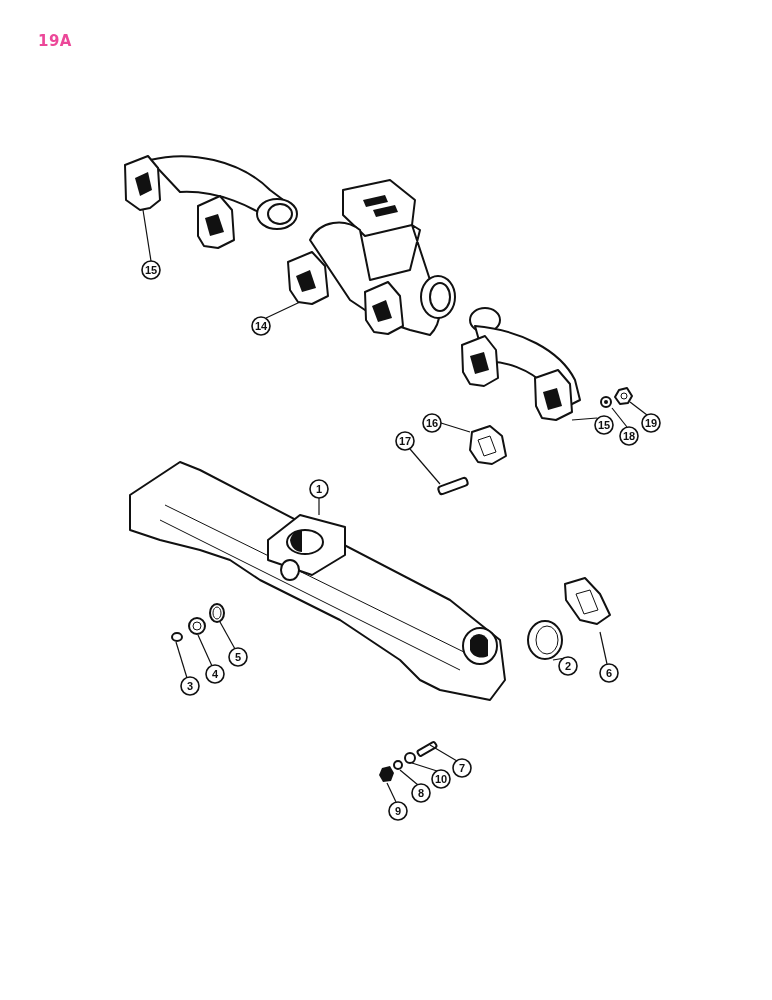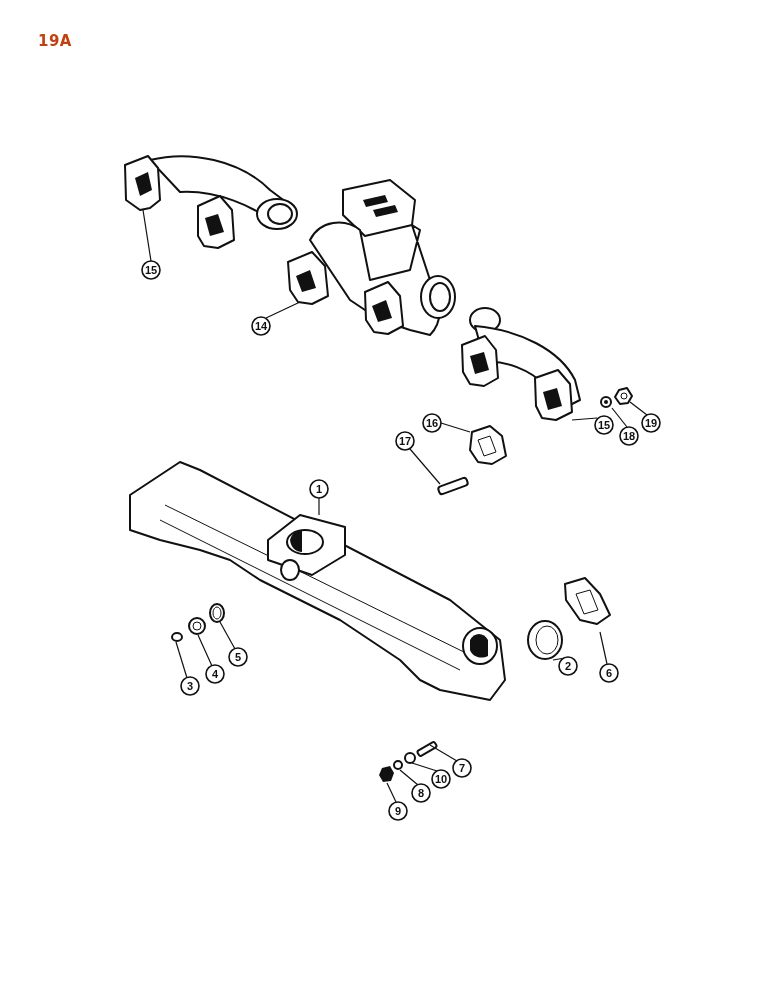--- a/index.html
+++ b/index.html
@@ -1,19 +1,19 @@
 <!DOCTYPE html>
 <html><head>
   <meta charset="utf-8">
   <style>
     html, body { margin: 0; padding: 0; background: #ffffff; }
     body { width: 772px; height: 1000px; position: relative; overflow: hidden;
            font-family: "Liberation Sans", sans-serif; }
     .page-number { position: absolute; left: 38px; top: 32px; font-weight: bold;
-                   font-size: 15px; color: #c2410c; letter-spacing: 0.5px;
+                   font-size: 15px; color: #ec4899; letter-spacing: 0.5px;
                    font-family: "DejaVu Sans", sans-serif; }
     svg.diagram { position: absolute; left: 0; top: 0; }
     .thin { stroke: #111; fill: none; stroke-width: 1; }
     .body { stroke: #111; fill: #fff; stroke-width: 2; stroke-linejoin: round; }
     .dark { fill: #111; }
     .leader { stroke: #111; stroke-width: 1.2; fill: none; }
     .callout-circle { stroke: #111; stroke-width: 1.6; fill: #fff; }
     .callout-text { font-family: "Liberation Sans Narrow", "Liberation Sans", sans-serif;
                     font-size: 11px; font-weight: bold; fill: #111; text-anchor: middle;
                     dominant-baseline: central; }

